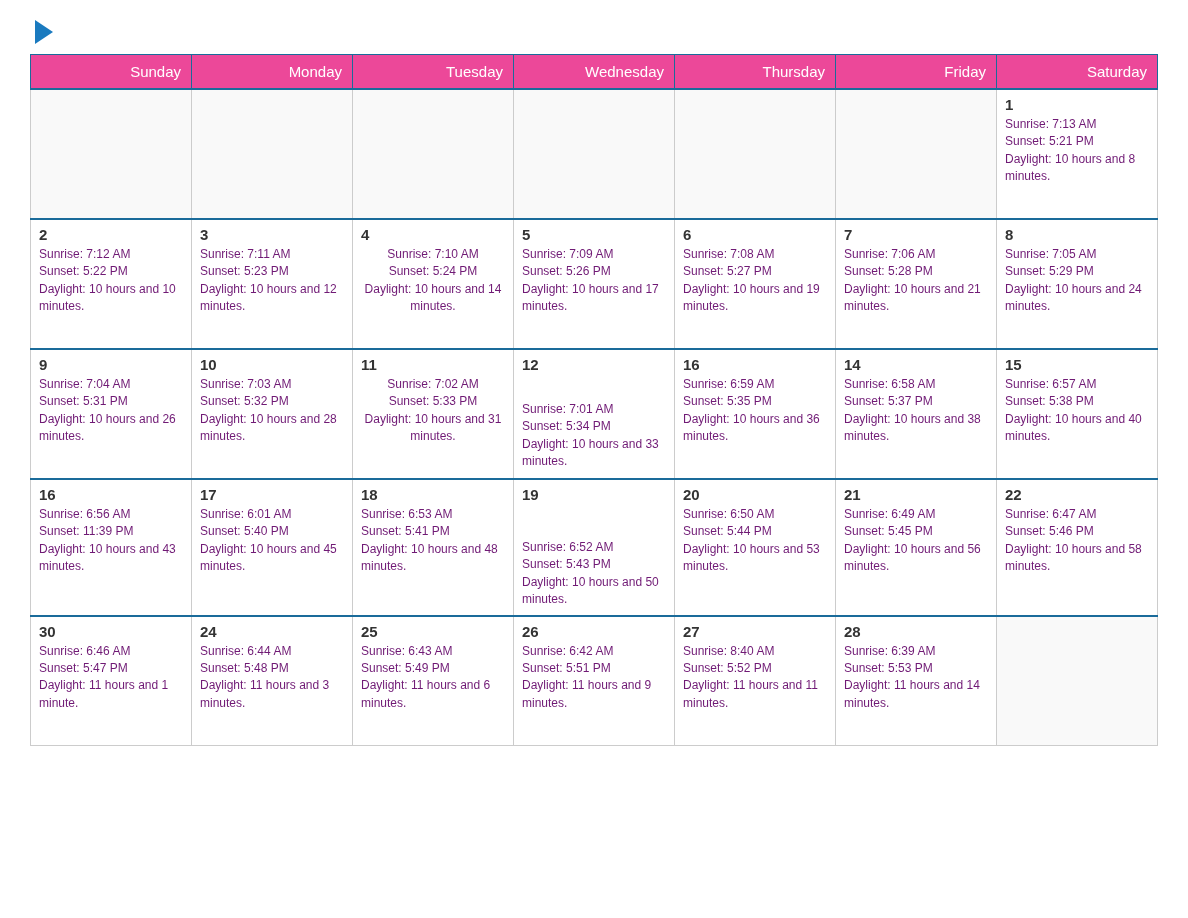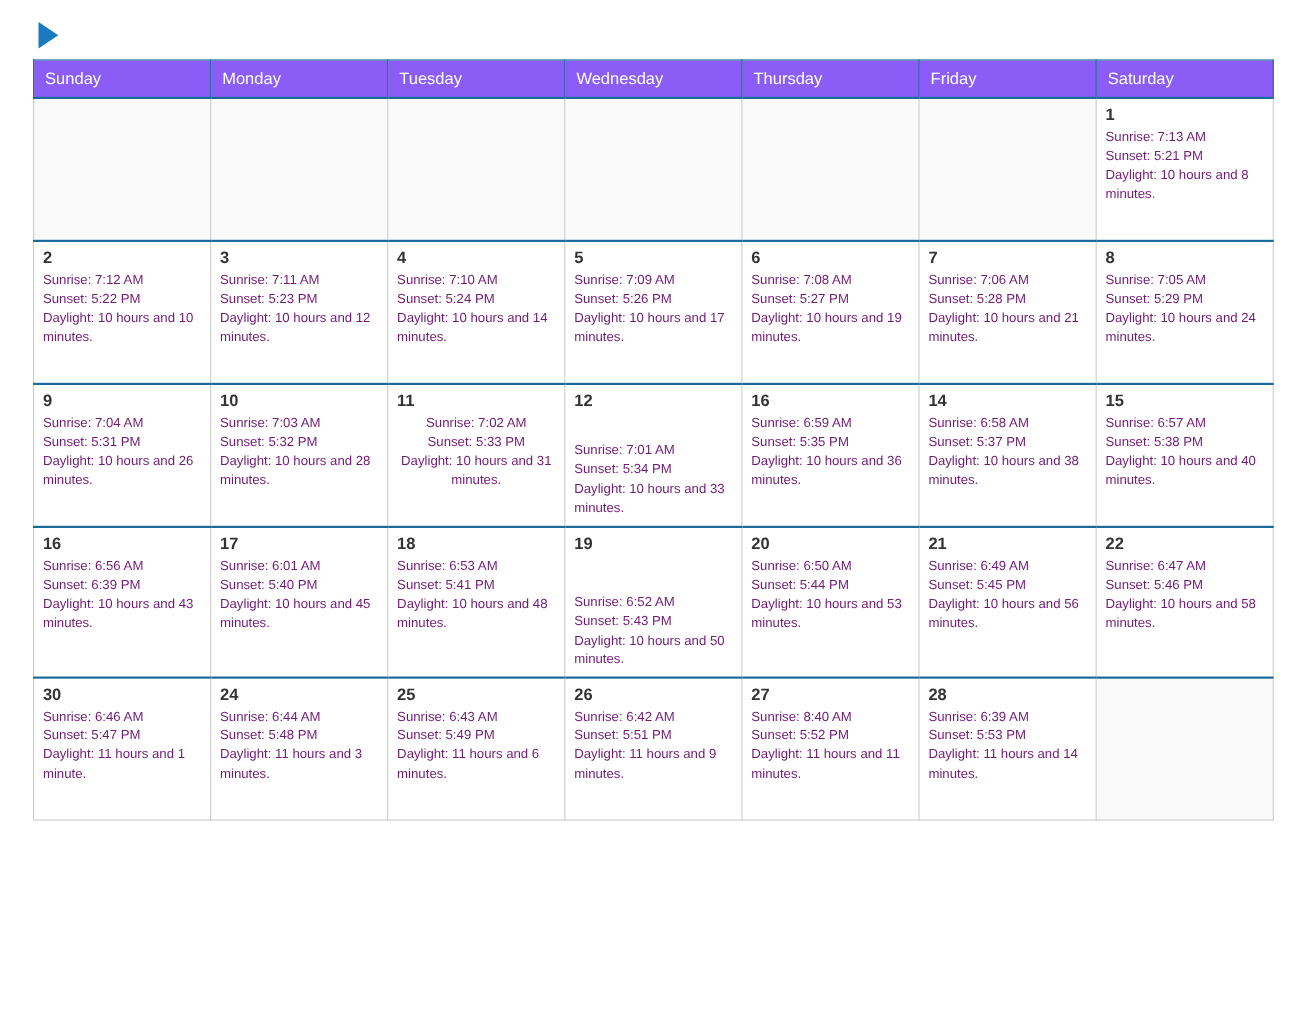--- a/index.html
+++ b/index.html
@@ -34,24 +34,24 @@
       font-size: 18px;
       color: #444;
       margin-top: 2px;
     }
     .calendar {
       width: 100%;
       border-collapse: collapse;
       margin-top: 10px;
     }
     .calendar th {
-      background-color: #8b5cf6;
+      background-color: #ec4899;
       color: #fff;
       padding: 8px 10px;
-      text-align: left;
+      text-align: right;
       font-size: 15px;
       font-weight: normal;
       border: 1px solid #1a6b9a;
     }
     .calendar td {
       border: 1px solid #ccc;
       vertical-align: top;
       padding: 6px 8px;
       width: calc(100% / 7);
       min-height: 100px;
@@ -143,21 +143,21 @@
 Daylight: 10 hours and 10 minutes.</div>
         </td>
         <td>
           <span class="day-number">3</span>
           <div class="day-info" style="white-space: pre-line;">Sunrise: 7:11 AM
 Sunset: 5:23 PM
 Daylight: 10 hours and 12 minutes.</div>
         </td>
         <td>
           <span class="day-number">4</span>
-          <div class="day-info" style="white-space: pre-line;">Sunrise: 7:10 AM
+          <div class="day-info" style="white-space: pre-line; text-align: center;">Sunrise: 7:10 AM
 Sunset: 5:24 PM
 Daylight: 10 hours and 14 minutes.</div>
         </td>
         <td>
           <span class="day-number">5</span>
           <div class="day-info" style="white-space: pre-line;">Sunrise: 7:09 AM
 Sunset: 5:26 PM
 Daylight: 10 hours and 17 minutes.</div>
         </td>
         <td>
@@ -220,21 +220,21 @@
           <span class="day-number">15</span>
           <div class="day-info" style="white-space: pre-line;">Sunrise: 6:57 AM
 Sunset: 5:38 PM
 Daylight: 10 hours and 40 minutes.</div>
         </td>
       </tr>
       <tr>
         <td>
           <span class="day-number">16</span>
           <div class="day-info" style="white-space: pre-line;">Sunrise: 6:56 AM
-Sunset: 6:39 PM
+Sunset: 11:39 PM
 Daylight: 10 hours and 43 minutes.</div>
         </td>
         <td>
           <span class="day-number">17</span>
           <div class="day-info" style="white-space: pre-line;">Sunrise: 6:01 AM
 Sunset: 5:40 PM
 Daylight: 10 hours and 45 minutes.</div>
         </td>
         <td>
           <span class="day-number">18</span>

